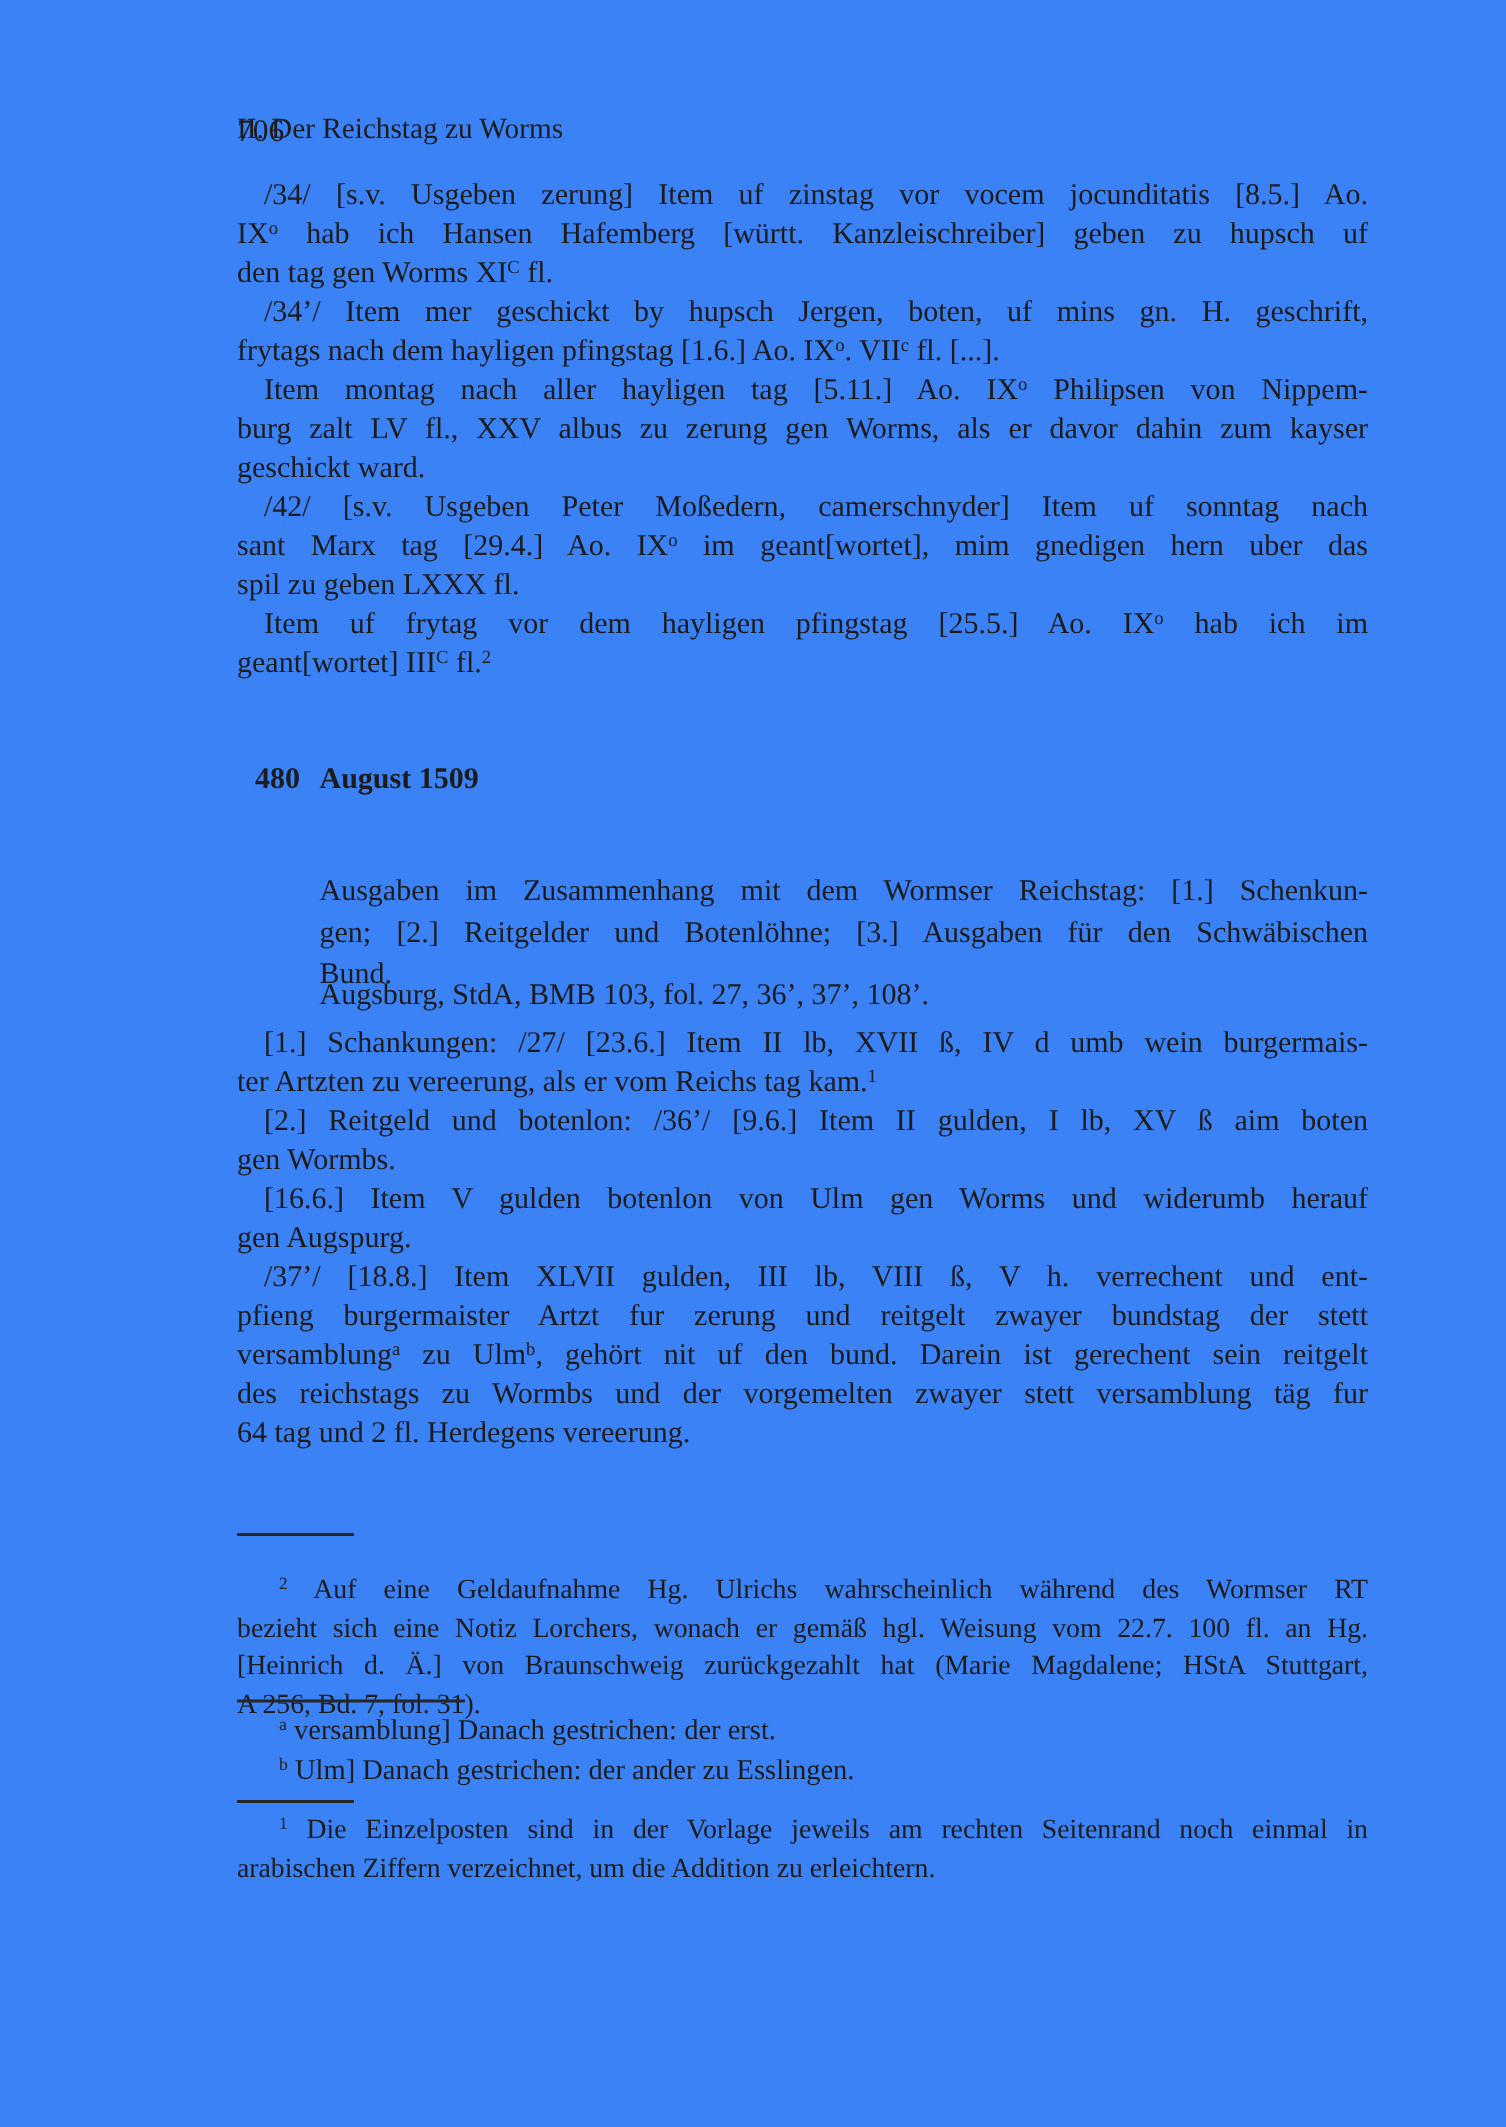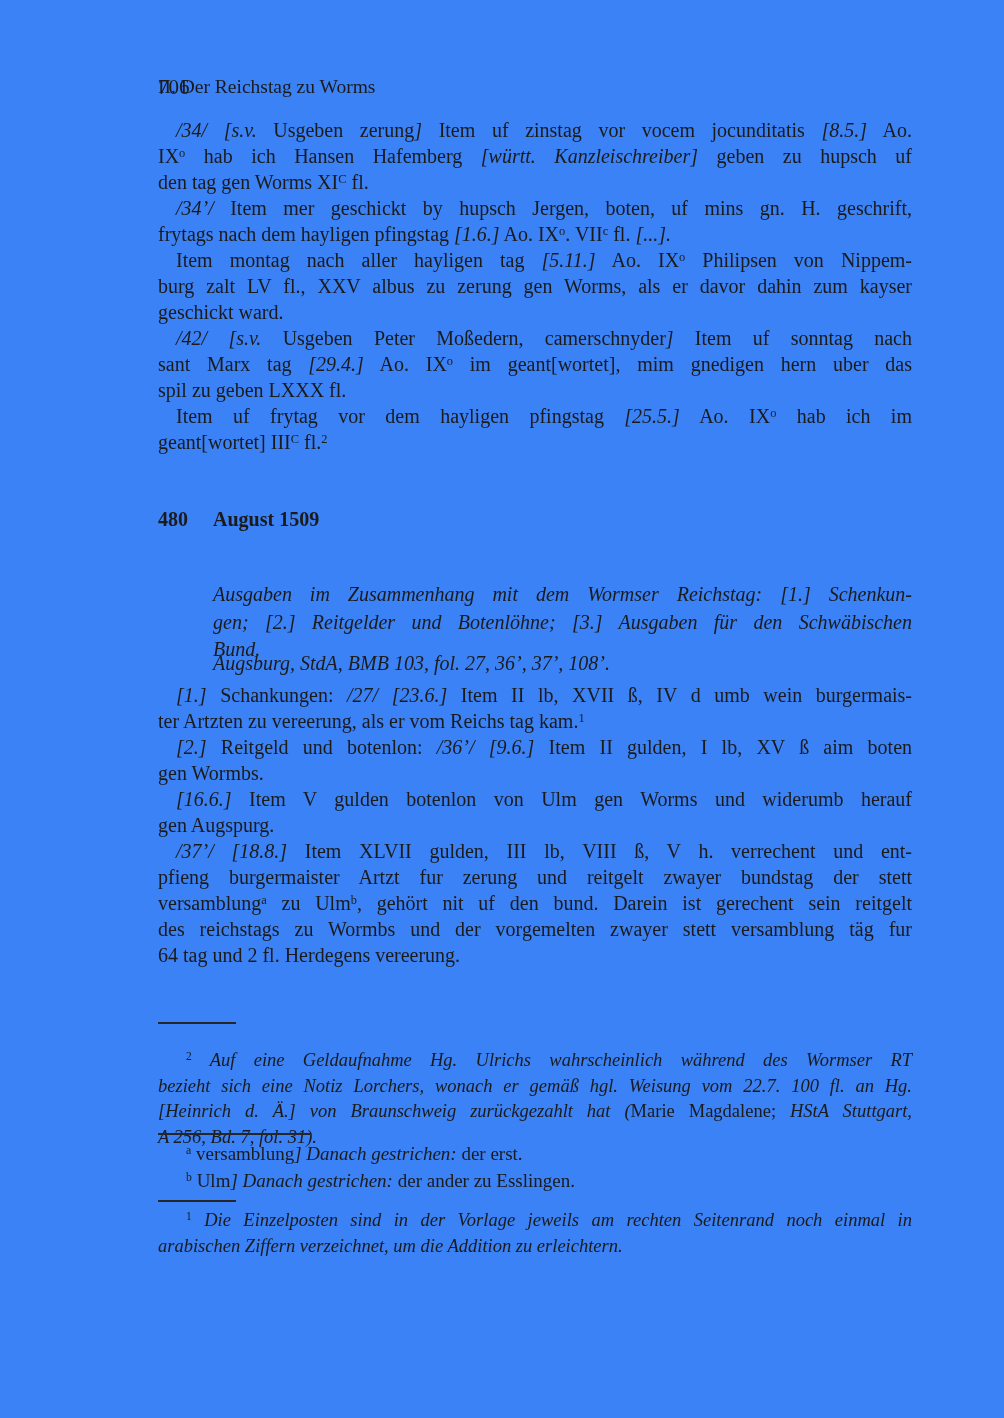--- a/index.html
+++ b/index.html
@@ -15,31 +15,31 @@
 
   
   .header { left:158px; top:74px; width:754px; font-size:19.5px; line-height:26px; }
   .page-num { position:absolute; left:0; top:0; font-size:21px; }
   .run-title { text-align:left; }
 
   
   .tl { text-align:justify; text-align-last:justify; }
   .tl.last { text-align-last:left; }
   .tl.ind { text-indent:18px; }
-  .it { font-style:italic; }
+  .it { }
   .bd { font-weight:700; }
   sup { font-size:0.62em; line-height:0; vertical-align:baseline; position:relative; top:-0.52em; }
 
   
   .block1 { left:158px; top:117px; width:754px; font-size:20px; line-height:26px; }
 
   
   .heading { left:158px; top:506px; width:754px; padding-left:55px; box-sizing:border-box;
              font-size:20px; line-height:27px; }
-  .entry-num { position:absolute; left:0; top:0; font-weight:700; }
+  .entry-num { position:absolute; left:12px; top:0; font-weight:700; }
 
   .summary { left:213px; top:581px; width:699px; font-size:20px; line-height:27.5px; }
   .source  { left:213px; top:650px; width:699px; font-size:20px; line-height:27px; }
 
   .block2 { left:158px; top:682px; width:754px; font-size:20px; line-height:26px; }
 
   
   .rule { border-top:2px solid #262626; height:0; }
   .rule-2  { left:158px; top:1022px; width:78px; }
   .rule-ab { left:158px; top:1133px; width:152px; }

